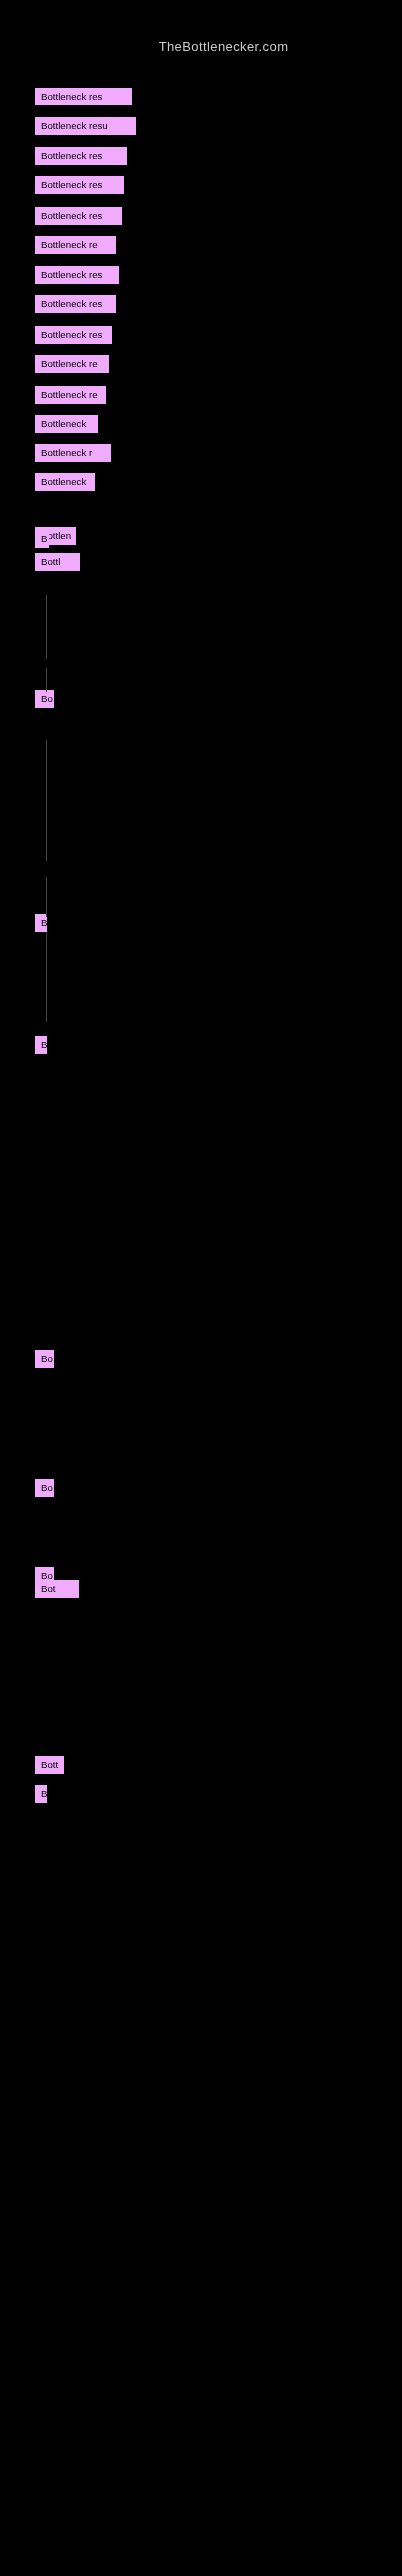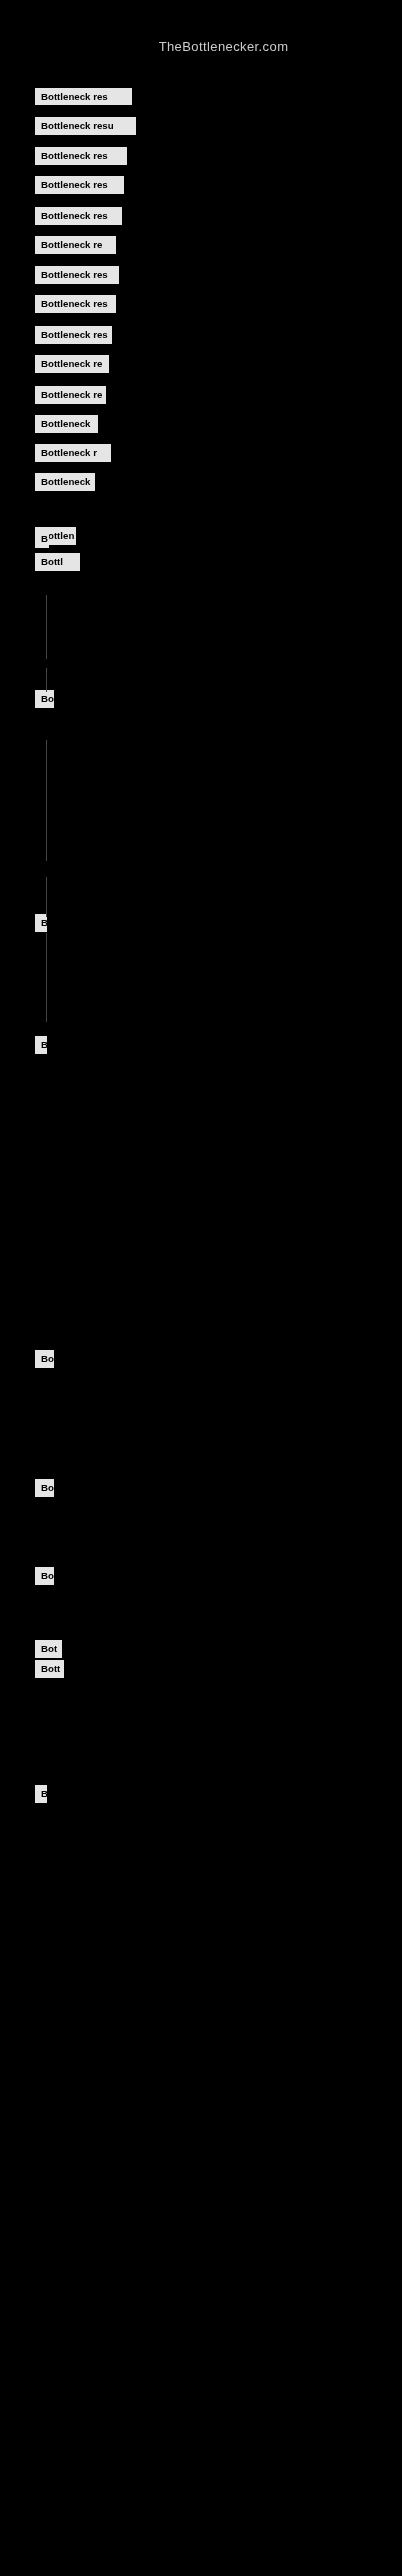--- a/index.html
+++ b/index.html
@@ -13,24 +13,24 @@
     }
     .site-title {
       color: #cccccc;
       font-size: 13px;
       text-align: center;
       padding: 6.4px 0 3.2px 0;
       letter-spacing: 0.4px;
     }
     .btn-item {
       display: inline-block;
-      background-color: #e5e5e5;
+      background-color: #f0abfc;
       color: #000000;
       font-size: 9.7px;
-      font-weight: bold;
+      font-weight: normal;
       padding: 3.2px 6.4px;
       margin: 1.6px 0;
       white-space: nowrap;
       overflow: hidden;
       cursor: pointer;
       position: absolute;
       left: 1.6px;
     }
     .vertical-line {
       position: absolute;
@@ -61,22 +61,22 @@
     <div class="btn-item" style="top: 403px; width: 60px;">Bottleneck</div>
     <div class="btn-item" style="top: 457px; width: 41px;">Bottlen</div>
     <div class="btn-item" style="top: 460px; width: 14.5px;">B</div>
     <div class="btn-item" style="top: 483px; width: 45px;">Bottl</div>
     <div class="btn-item" style="top: 620px; width: 19.3px;">Bo</div>
     <div class="btn-item" style="top: 844px; width: 11.3px;">B</div>
     <div class="btn-item" style="top: 966px; width: 11.3px;">B</div>
     <div class="btn-item" style="top: 1280px; width: 19.3px;">Bo</div>
     <div class="btn-item" style="top: 1409px; width: 19.3px;">Bo</div>
     <div class="btn-item" style="top: 1497px; width: 19.3px;">Bo</div>
-    <div class="btn-item" style="top: 1570px; width: 27px;">Bot</div>
-    <div class="btn-item" style="top: 1590px; width: 29px;">Bott</div>
+    <div class="btn-item" style="top: 1510px; width: 44px;">Bot</div>
+    <div class="btn-item" style="top: 1686px; width: 29px;">Bott</div>
     <div class="btn-item" style="top: 1715px; width: 11.3px;">B</div>
     <div class="vertical-line" style="top: 515px; height: 64px;"></div>
     <div class="vertical-line" style="top: 588px; height: 24px;"></div>
     <div class="vertical-line" style="top: 660px; height: 121px;"></div>
     <div class="vertical-line" style="top: 797px; height: 40px;"></div>
     <div class="vertical-line" style="top: 853px; height: 89px;"></div>
   </div>
 
 
 </body></html>

